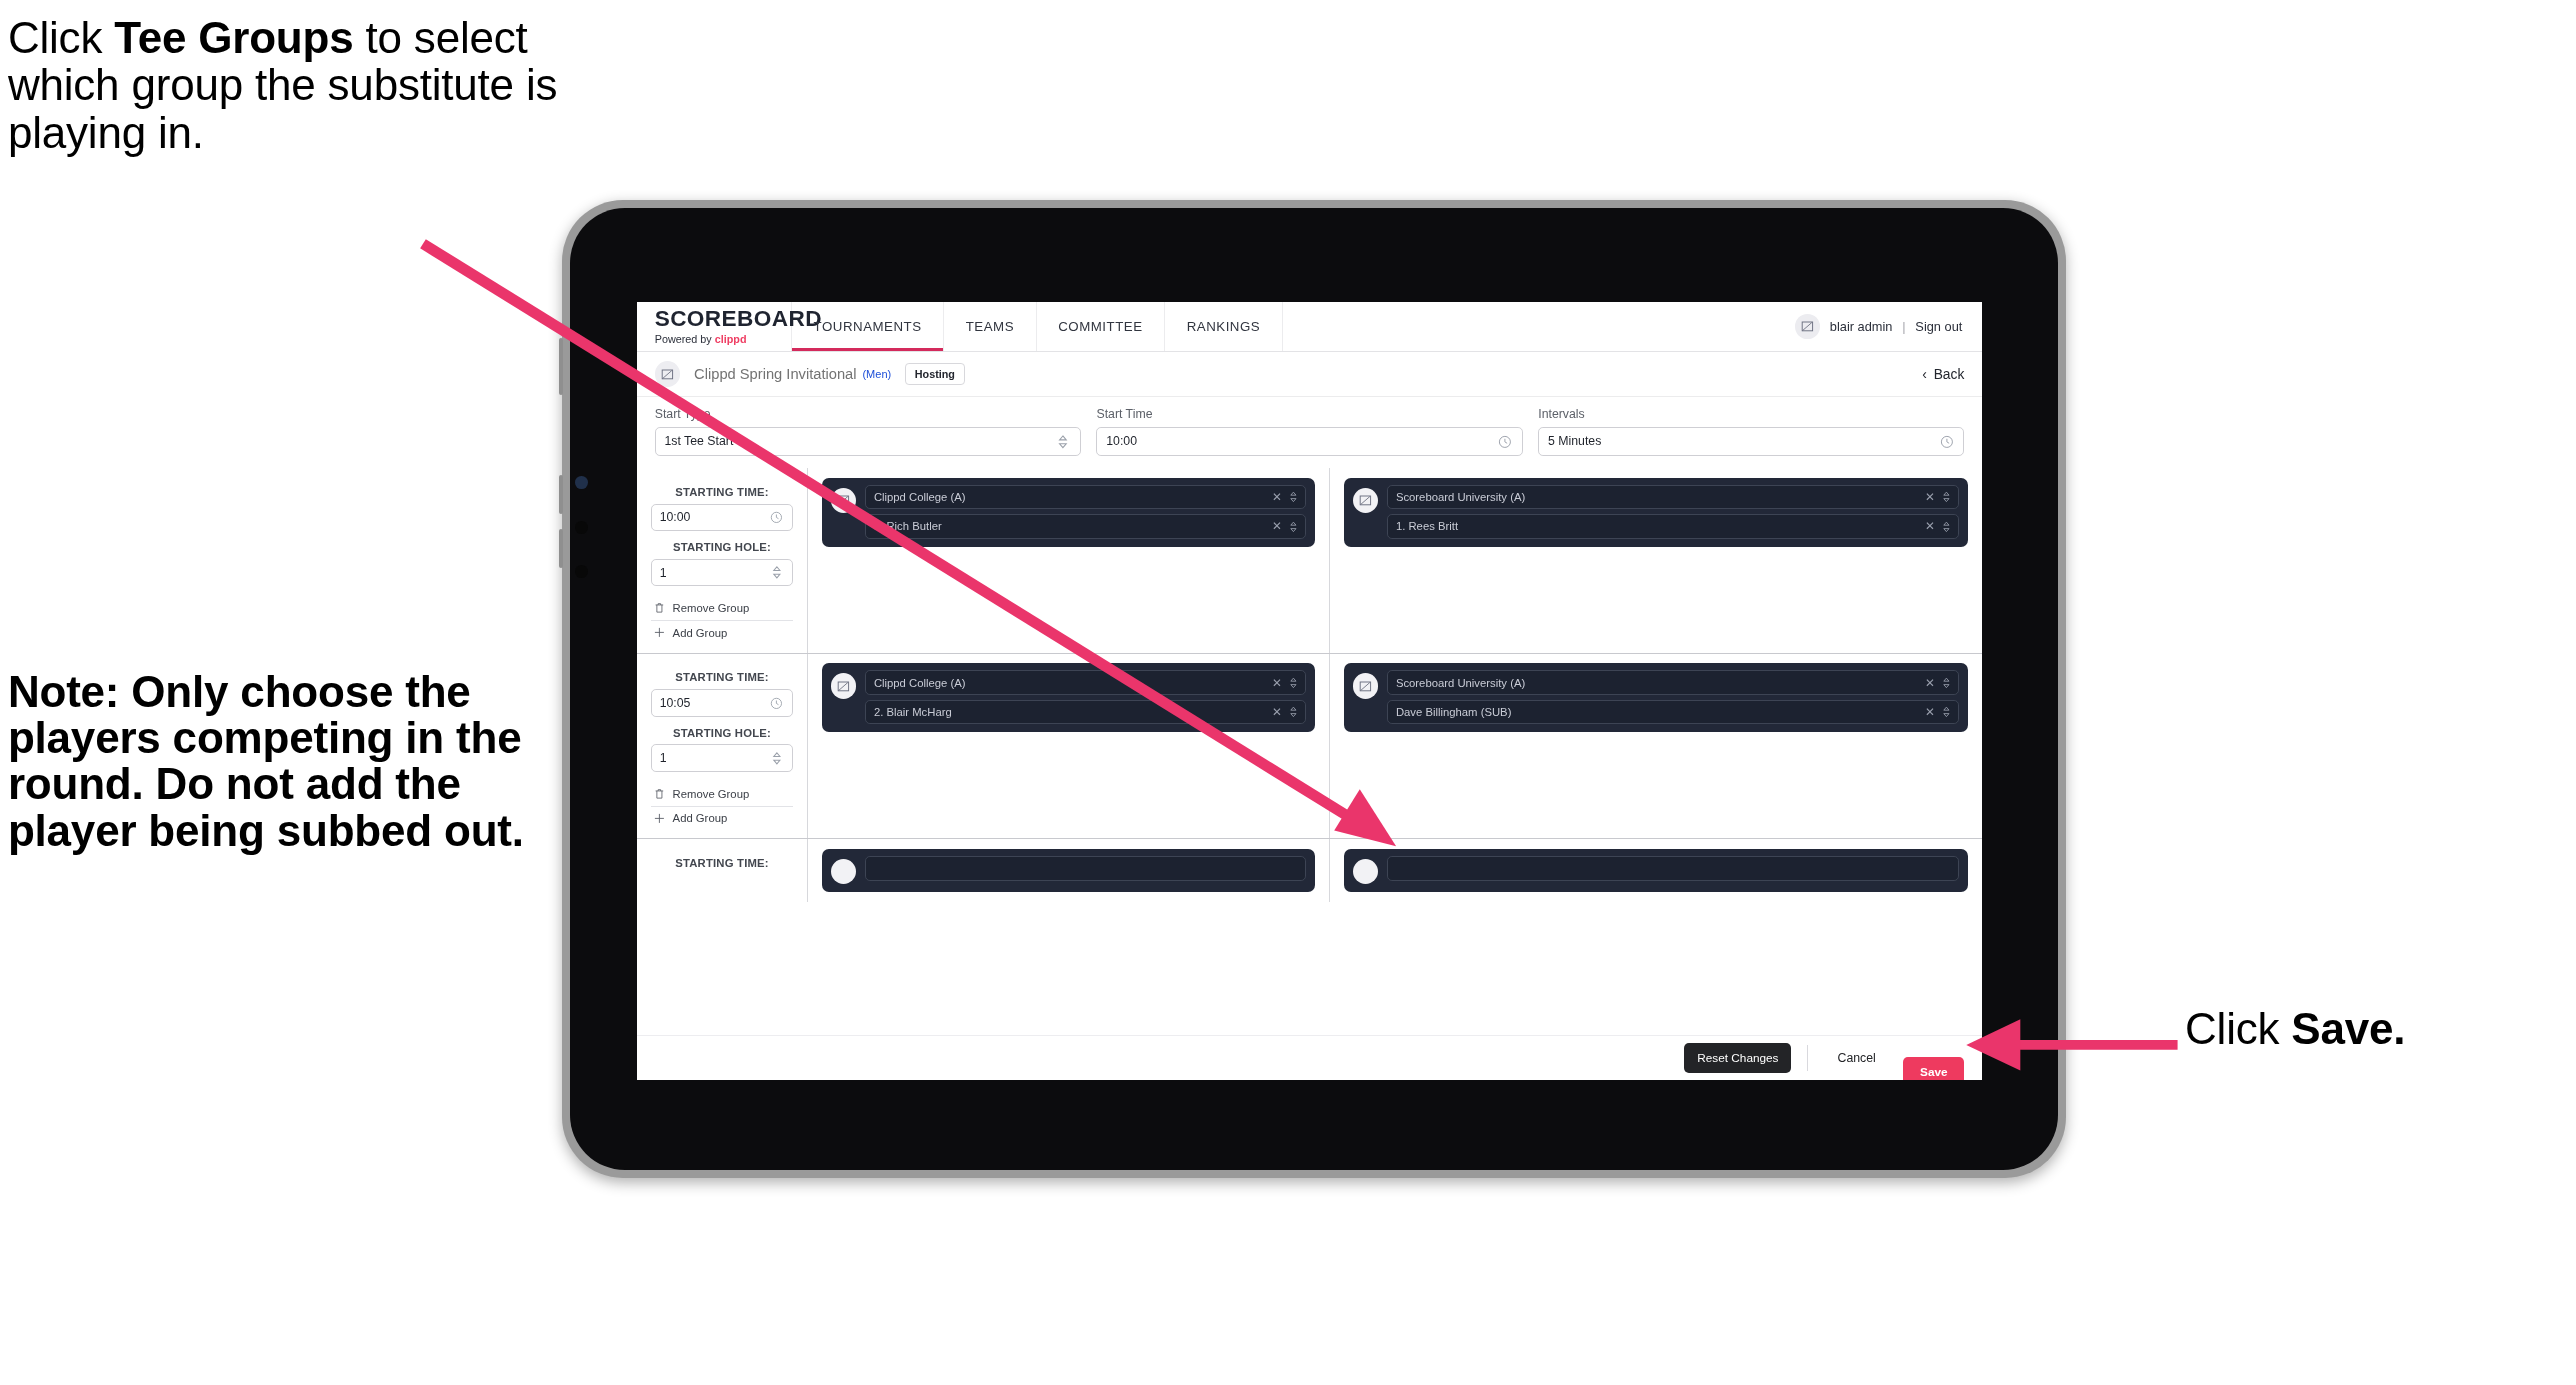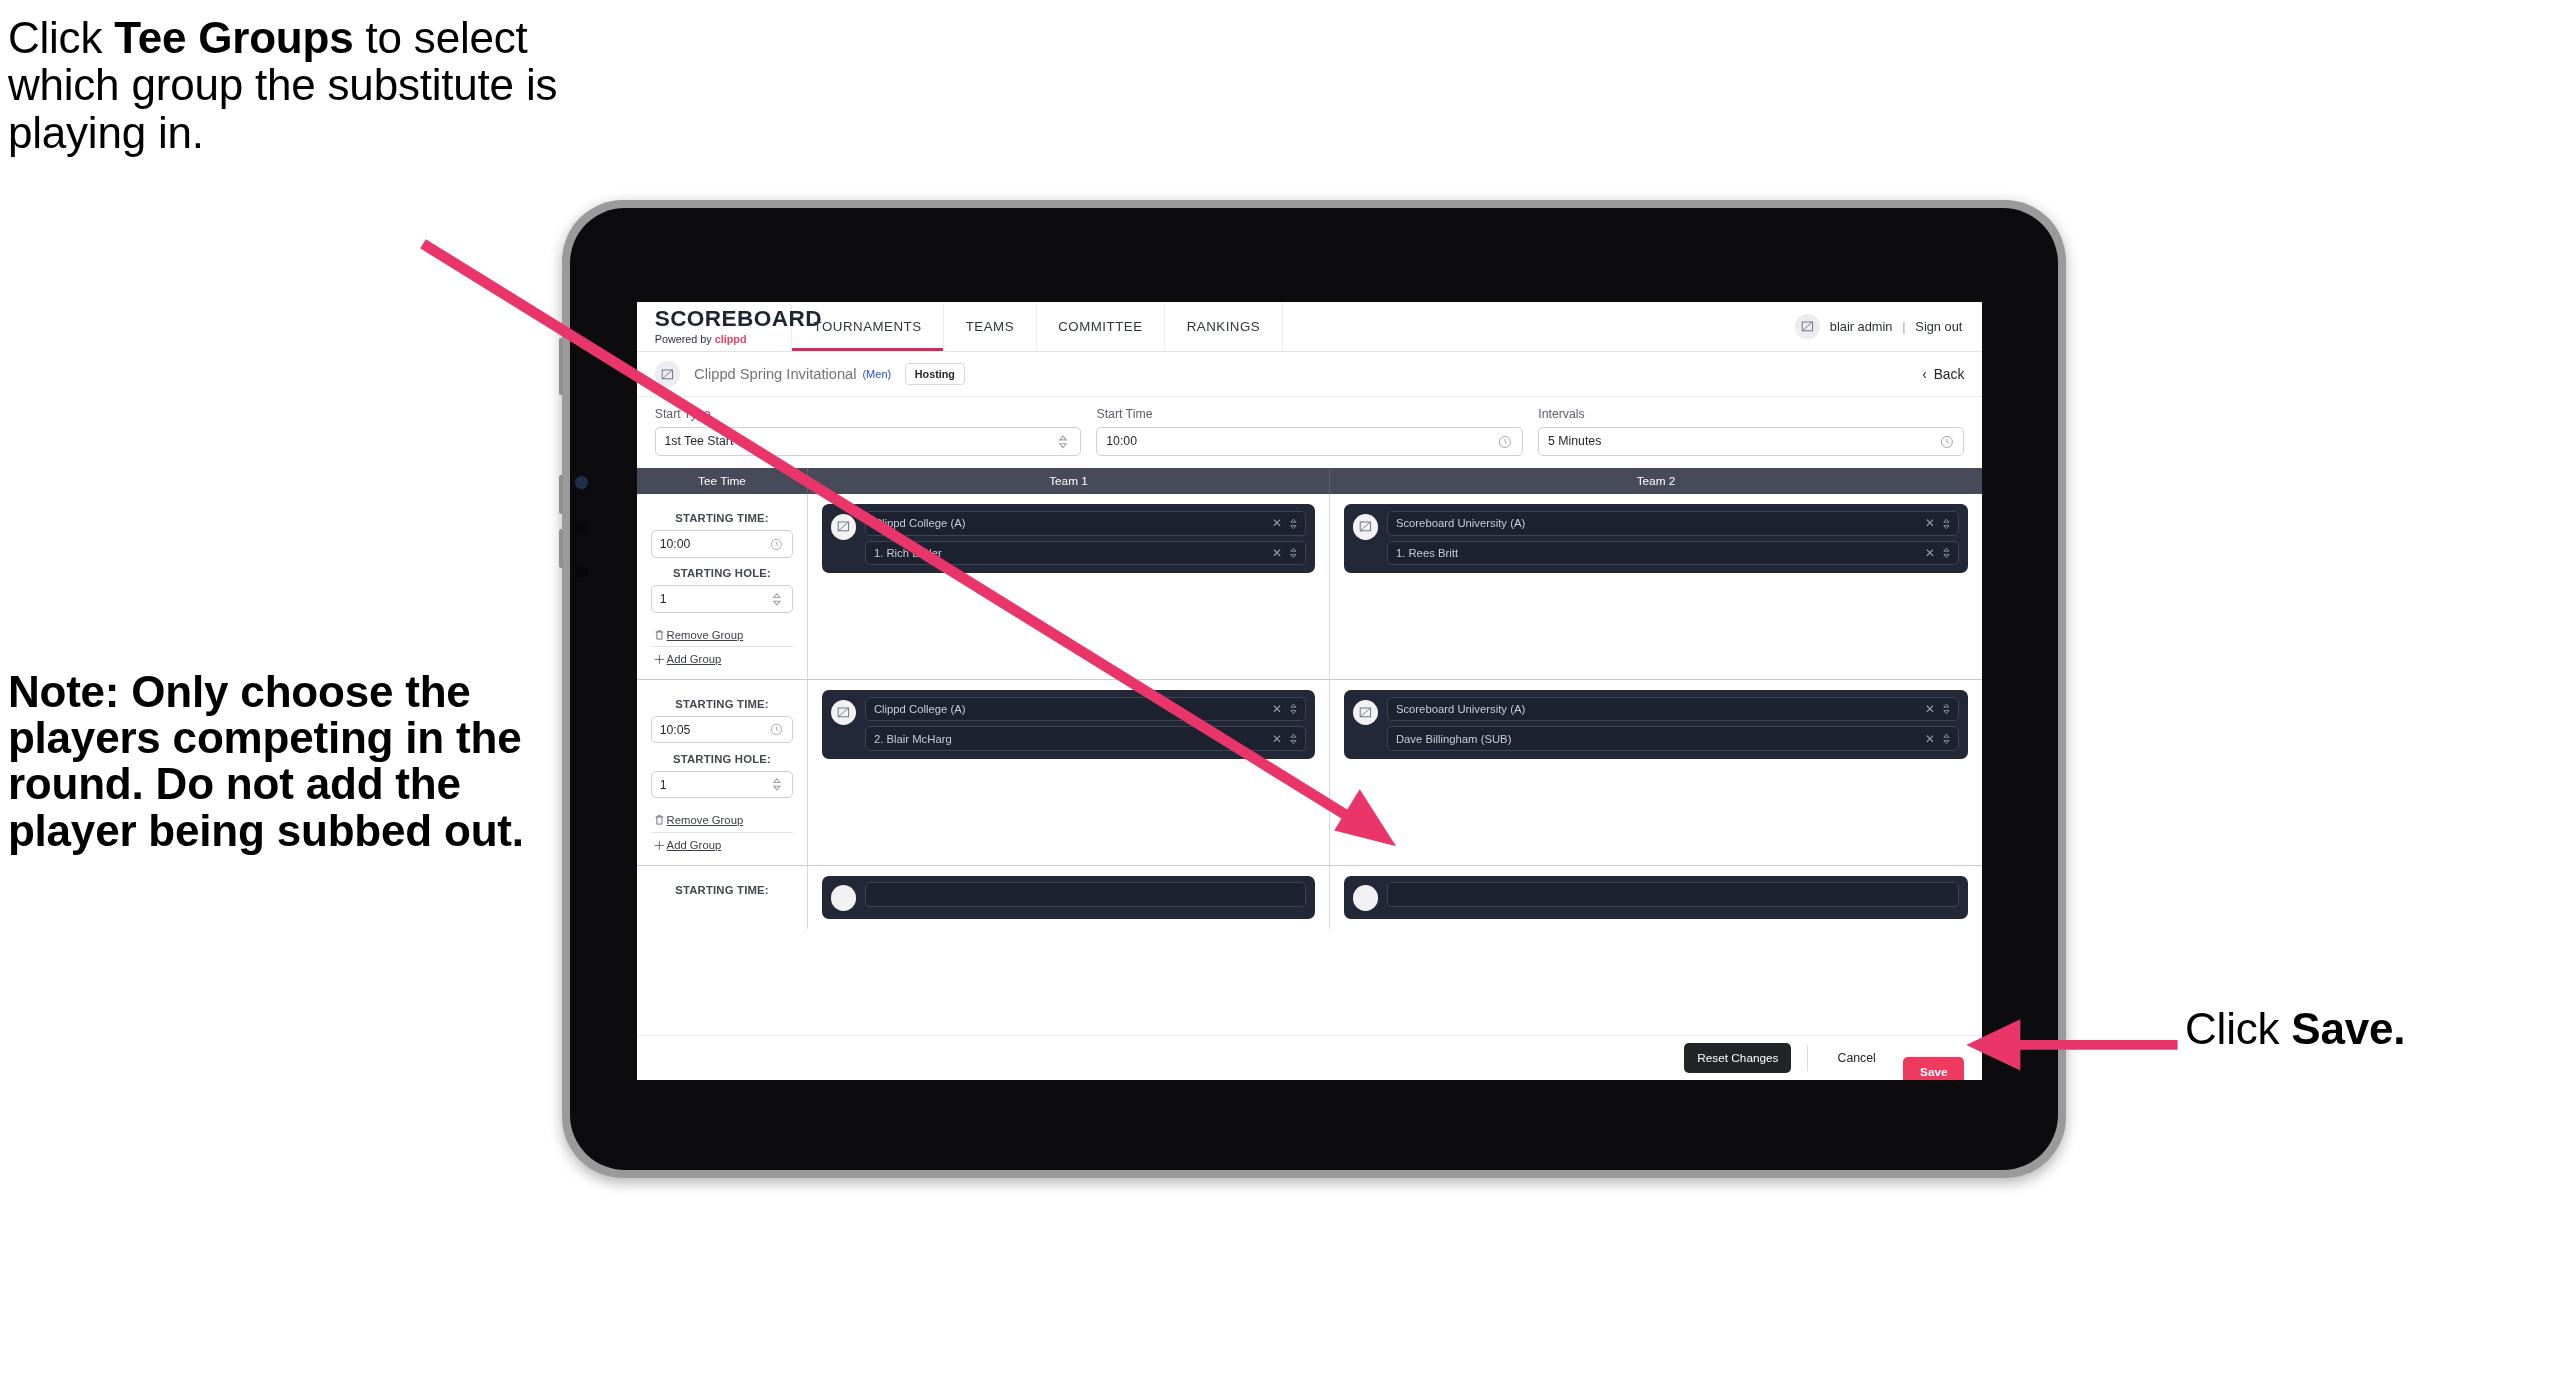--- a/index.html
+++ b/index.html
@@ -230,27 +230,26 @@
     border-radius: 4.9px;
     display: flex; align-items: center;
     padding: 0 7.9px;
     font-size: 12.3px;
     color: #1f232b;
     margin-bottom: 9.8px;
     cursor: pointer;
   }
   .tee-input .val { flex: 1 1 auto; }
   .tee-act {
-    display: flex; align-items: center; gap: 1px;
+    display: flex; align-items: center; gap: 7px;
     font-size: 11.3px;
     color: #3c4048;
     padding: 5.9px 2px;
     border-bottom: 1px solid #e2e3e7;
     cursor: pointer;
-    text-decoration: underline;
   }
   .tee-act:last-child { border-bottom: none; }
   .tee-act .ai { width: 12.8px; display: flex; justify-content: center; }
 
   .col-team {
     padding: 9.8px 13.8px 9.8px 13.8px;
   }
   .col-t1 { width: 522px; border-right: 1px solid #d7d8dc; }
   .col-t2 { flex: 1 1 auto; }
 
@@ -422,25 +421,20 @@
         <span class="clock-ico">
           <svg width="13.8" height="13.8" viewBox="0 0 16 16">
               <circle cx="8" cy="8" r="6.4" fill="none" stroke="#9aa0aa" stroke-width="1.1"></circle>
               <path d="M8 4.4 V8 L10.6 9.6" fill="none" stroke="#9aa0aa" stroke-width="1.1"></path>
             </svg>
         </span>
       </div>
     </div>
   </div>
 
-  <div id="grid-head">
-    <div class="cell c-tee">Tee Time</div>
-    <div class="cell c-t1">Team 1</div>
-    <div class="cell c-t2">Team 2</div>
-  </div>
 
   <div id="grid-body">
 
     <div class="grp-row">
       <div class="col-tee">
         <div class="tee-lbl">STARTING TIME:</div>
         <div class="tee-input">
           <span class="val">10:00</span>
           <span class="clock-ico">
             <svg width="12.8" height="12.8" viewBox="0 0 16 16">

